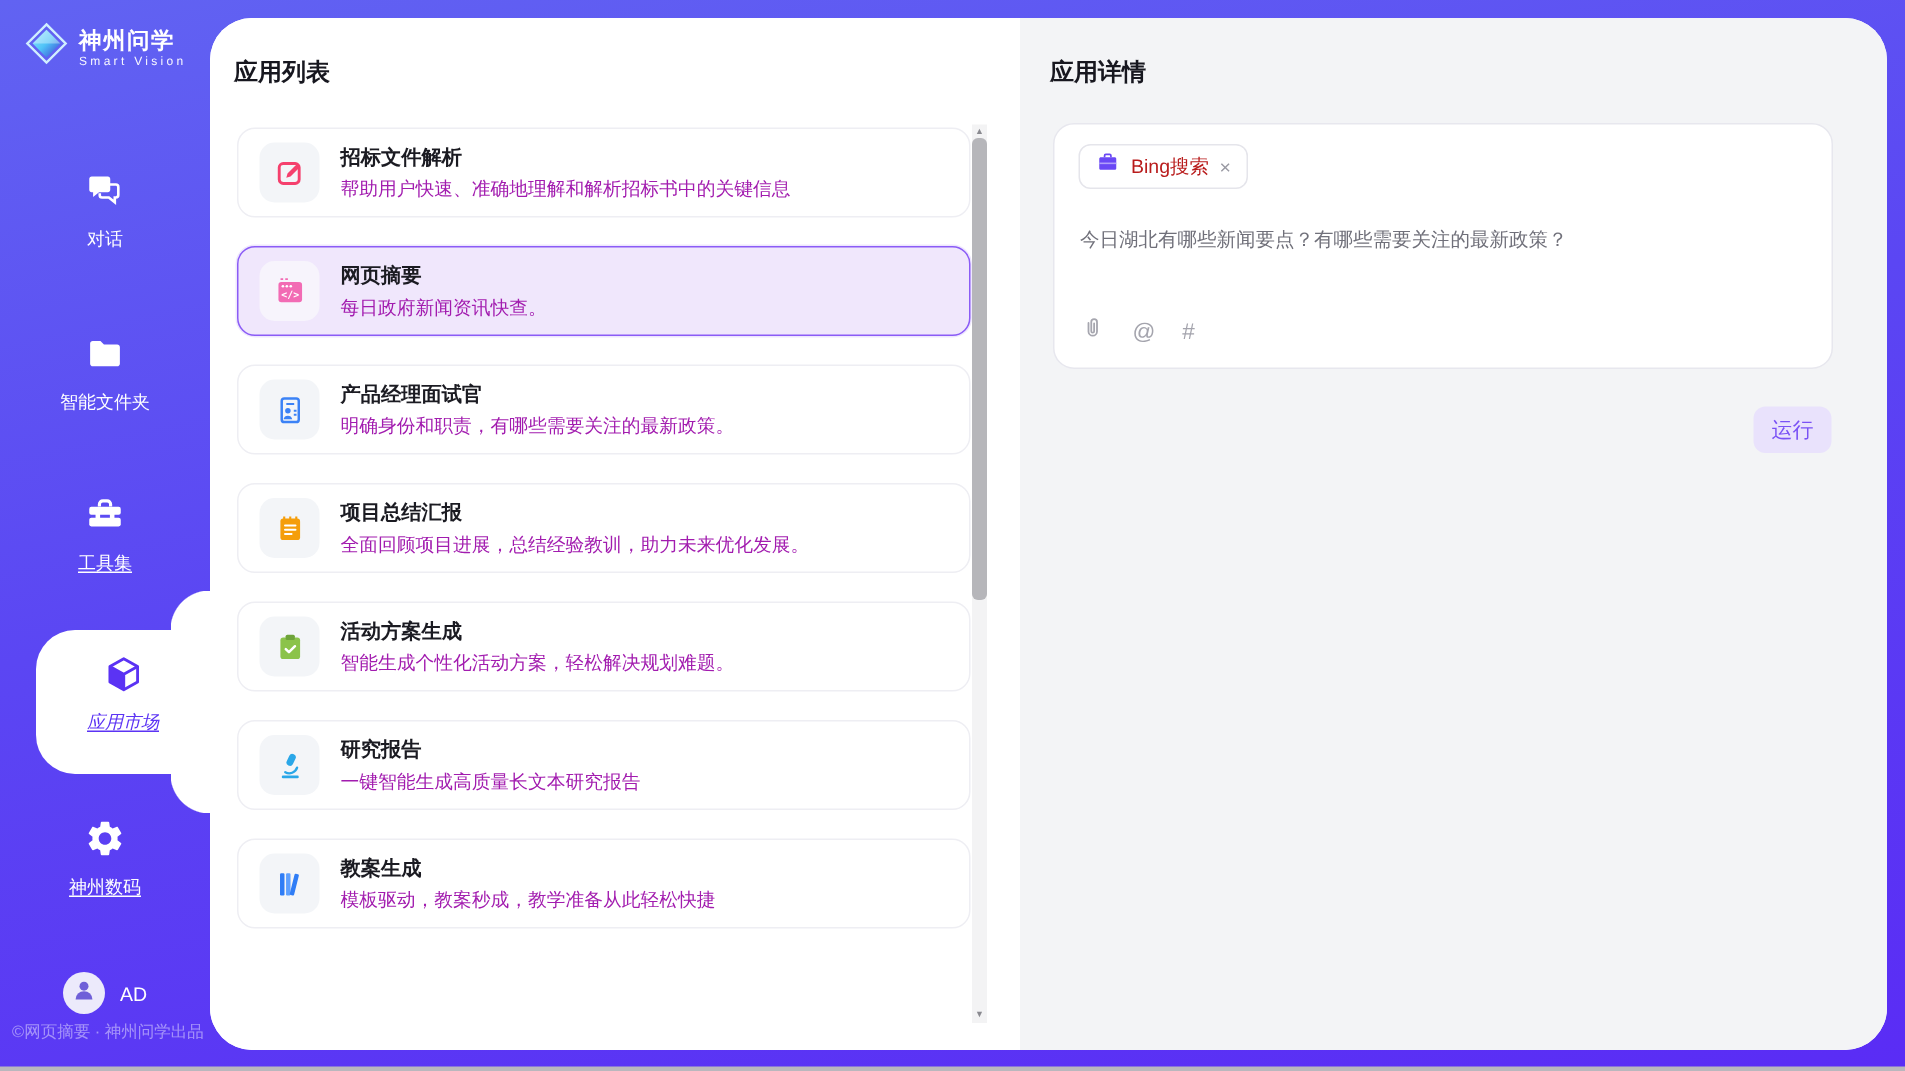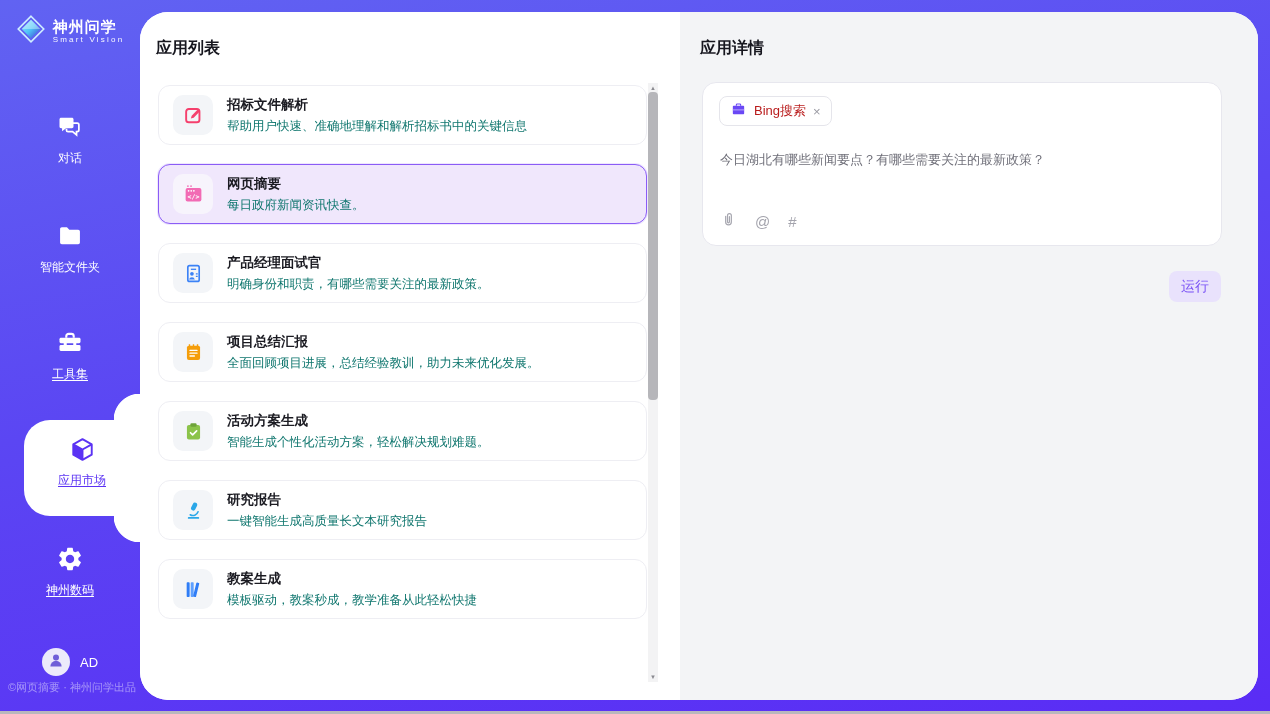--- a/index.html
+++ b/index.html
@@ -12,21 +12,21 @@
   
   .sidebar { position:absolute; left:0; top:0; width:140px; height:711px; color:#fff; }
   .logo { position:absolute; top:14px; left:0; width:140px; display:flex; align-items:center; justify-content:center; gap:7px; }
   .logo-name { font-size:15px; font-weight:700; letter-spacing:1px; line-height:17px; }
   .logo-sub { font-size:8px; letter-spacing:2.2px; opacity:.95; }
   .nav-item { position:absolute; left:0; width:140px; text-align:center; cursor:pointer; }
   .nav-item .nicon { display:block; margin:0 auto; }
   .nav-label { display:block; margin-top:5px; font-size:12px; color:#fff; }
   .nav-label.u { text-decoration:underline; text-underline-offset:2px; }
   .nav-item.active { left:24px; width:116px; height:96px; background:#fff;
-    border-radius:26px 0 0 26px; padding-top:16px; }
+    border-radius:26px 0 0 26px; padding-top:16px;font-style:italic; }
   .nav-item.active::before { content:""; position:absolute; top:-26px; right:0; width:26px; height:26px;
     background:radial-gradient(circle at 100% 100%, #fff 26px, rgba(255,255,255,0) 26.8px); }
   .nav-item.active::after { content:""; position:absolute; bottom:-26px; right:0; width:26px; height:26px;
     background:radial-gradient(circle at 100% 0, #fff 26px, rgba(255,255,255,0) 26.8px); }
   .nav-item.active .nav-label { color:#5b33f4; }
   .user-row { position:absolute; top:648px; left:0; width:140px; display:flex; align-items:center; justify-content:center; gap:10px; }
   .avatar { width:28px; height:28px; border-radius:50%; background:#eceafb; display:flex; align-items:center; justify-content:center; }
   .user-name { font-size:13px; color:#fff; }
   .side-footer { position:absolute; left:8px; bottom:16px; font-size:11px; color:rgba(255,255,255,.45); white-space:nowrap; }
 
@@ -41,21 +41,21 @@
   
   .cards { position:absolute; top:73px; left:18px; width:489px; display:flex; flex-direction:column; gap:19px; }
   .card { height:60px; flex:none; background:#fff; border:1px solid #eeeef3; border-radius:12px;
     display:flex; align-items:center; gap:14px; padding:0 14px; cursor:pointer; }
   .card.selected { background:#f0e7fc; border:1px solid #8b5cf6; box-shadow:0 0 0 1px rgba(139,92,246,.15); }
   .tile { width:40px; height:40px; flex:none; border-radius:10px; background:#f3f5f8;
     display:flex; align-items:center; justify-content:center; }
   .card.selected .tile { background:#f7f4fc; }
   .card-texts { min-width:0; }
   .card-title { font-size:13.5px; font-weight:700; color:#1b1b22; }
-  .card-desc { margin-top:4px; font-size:12.5px; color:#0f766e; white-space:nowrap; overflow:hidden; text-overflow:ellipsis; }
+  .card-desc { margin-top:4px; font-size:12.5px; color:#a21caf; white-space:nowrap; overflow:hidden; text-overflow:ellipsis; }
 
   
   .sb-track { position:absolute; left:508px; top:71px; width:10px; height:599px; background:#f3f3f4; }
   .sb-arrow { position:absolute; left:0; width:10px; height:10px; font-size:6px; line-height:10px;
     text-align:center; color:#8a8a90; cursor:pointer; }
   .sb-arrow.up { top:0; } .sb-arrow.down { bottom:0; }
   .sb-thumb { position:absolute; left:0; top:9px; width:10px; height:308px; background:#b6b6ba; border-radius:4px; cursor:pointer; }
 
   
   .detail-card { position:absolute; left:22px; top:70px; width:520px; height:164px; background:#fff;

